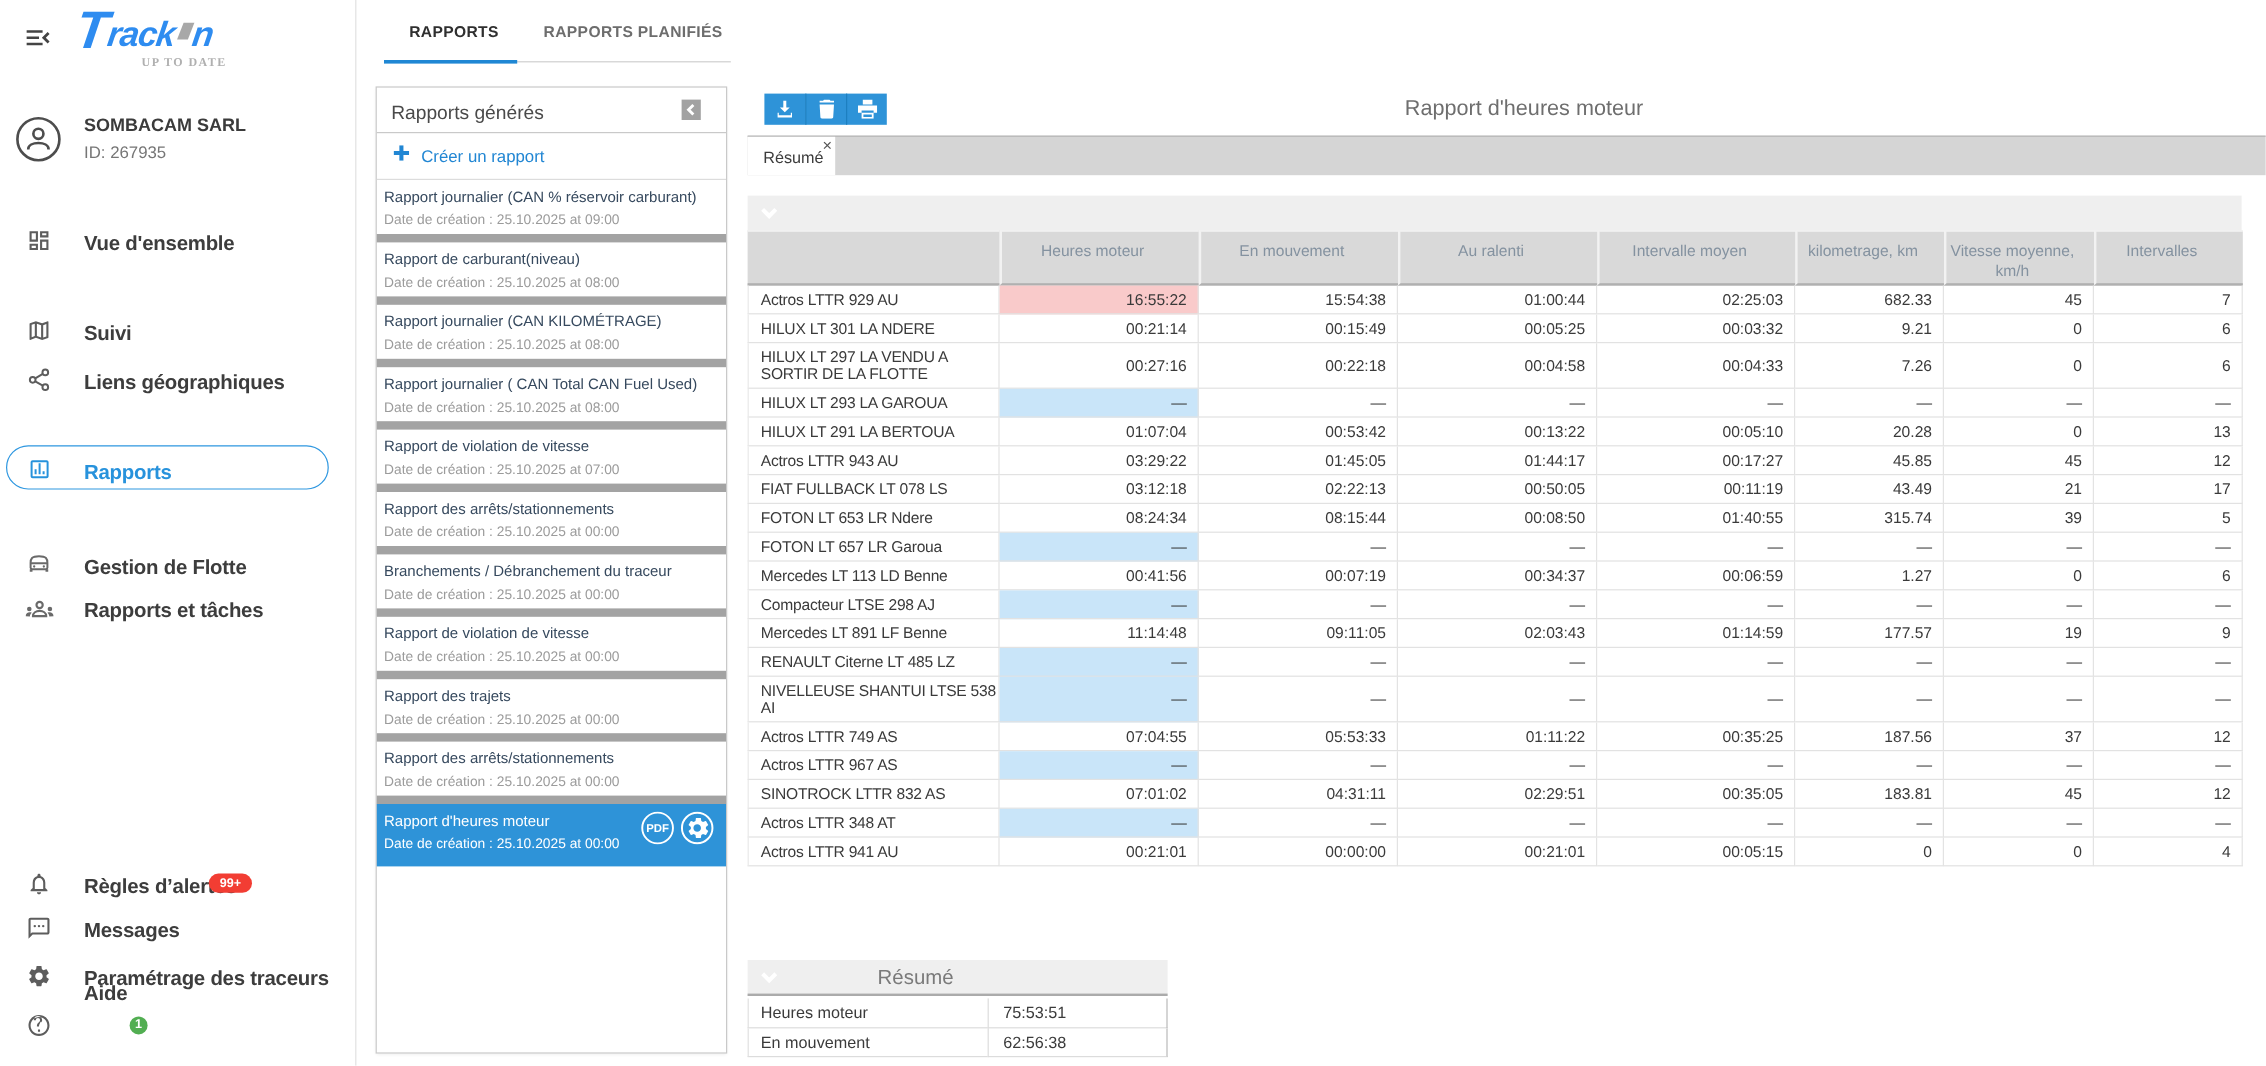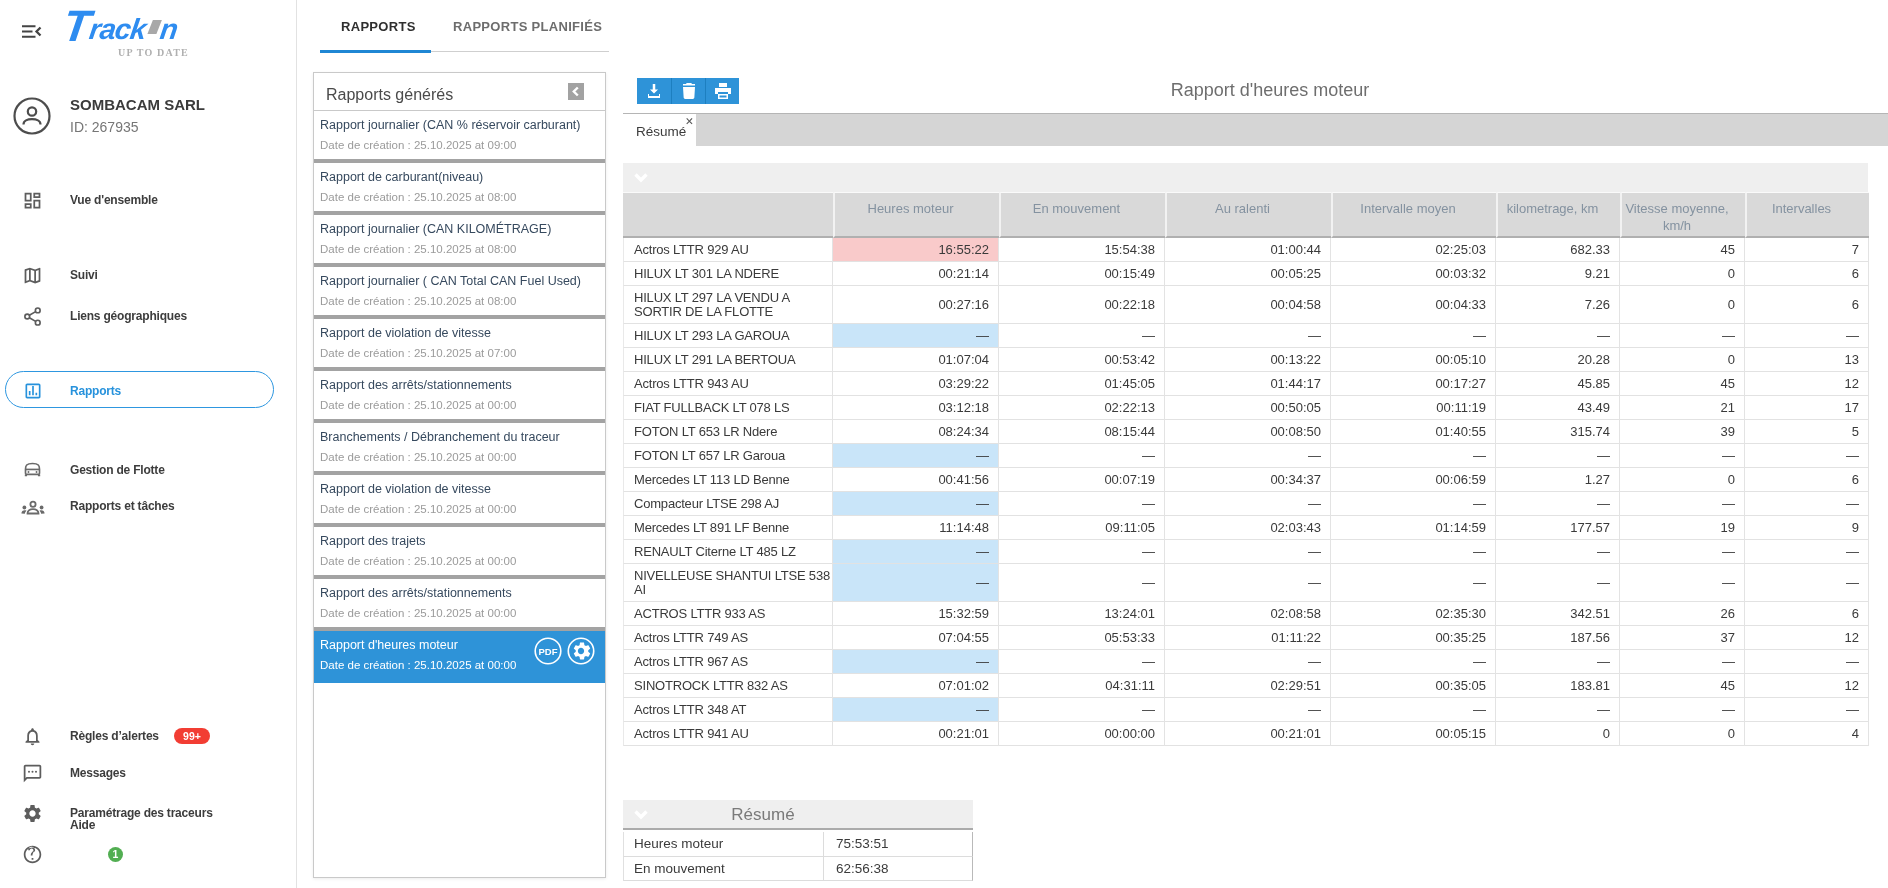--- a/index.html
+++ b/index.html
@@ -1,32 +1,32 @@
 <!DOCTYPE html>
 <html><head><meta charset="utf-8">
 <style>
 * { margin:0; padding:0; box-sizing:border-box; }
 html,body { width:1888px; height:888px; overflow:hidden; background:#fff;
   font-family:"Liberation Sans", sans-serif; }
 .abs { position:absolute; }
 
 #sidebar { position:absolute; left:0; top:0; width:297px; height:888px;
   background:#fff; border-right:1px solid #e2e2e2; }
-.navlbl { position:absolute; left:70px; font-size:12px; font-weight:bold;
+.navlbl { position:absolute; left:70px; font-size:17px; font-weight:bold;
   letter-spacing:-0.2px; color:#3d3d3d; white-space:nowrap; }
 .navico { position:absolute; left:22px; }
 #rapbox { position:absolute; left:5px; top:371px; width:269px; height:37px;
   border:1.5px solid #2e97e0; border-radius:19px; }
 .badge { position:absolute; color:#fff; font-weight:bold; font-size:10.5px;
   text-align:center; }
 
 #midcol { position:absolute; left:298px; top:0; width:315px; height:888px; background:#fff; }
 #panel { position:absolute; left:15px; top:72px; width:293px; height:806px;
   border:1px solid #c9c9c9; background:#fff; box-shadow:0 1px 3px rgba(0,0,0,.08); }
-.pitem { position:relative; height:52px; border-bottom:4px solid #a3a3a3; }
+.pitem { position:relative; height:52px; border-bottom:7px solid #a3a3a3; }
 .pititle { position:absolute; left:6px; top:7px; font-size:12.5px; color:#36495e; white-space:nowrap; }
 .pidate { position:absolute; left:6px; top:28px; font-size:11.5px; color:#9b9b9b; white-space:nowrap; }
 
 #main { position:absolute; left:609px; top:0; width:1279px; height:888px; background:#fff; }
 .tbtn { width:34px; height:26px; background:#2e93d8; display:inline-flex;
   align-items:center; justify-content:center; }
 #tabstrip { position:absolute; left:14px; top:113px; width:1265px; height:33px;
   background:#d5d5d5; border-top:1px solid #b5b5b5; }
 #grid { position:absolute; left:14px; top:192px; border-collapse:separate; border-spacing:0;
   table-layout:fixed; width:1246px; font-size:13px; color:#3a3a3a; }
@@ -143,20 +143,28 @@
   <div class="abs" style="left:22px;top:50px;width:111px;height:3px;background:#1f87d4"></div>
   <div id="panel">
     <div style="position:relative;height:38px;border-bottom:1px solid #c9c9c9">
       <div class="abs" style="left:12px;top:13px;font-size:16px;color:#4a4a4a">Rapports générés</div>
       <div class="abs" style="left:254px;top:10px;width:16px;height:17px;background:#a2a2a2;color:#fff">
         <svg width="16" height="17" viewBox="0 0 16 17">
             <path d="M9.8 4.5 5.8 8.5 9.8 12.5" fill="none" stroke="#fff" stroke-width="2.4"></path>
           </svg>
       </div>
     </div>
+    <div style="position:relative;height:39px;border-bottom:1px solid #dcdcdc">
+      <div class="abs" style="left:14px;top:10px;width:13px;height:13px">
+        <svg width="13" height="13" viewBox="0 0 13 13">
+            <path d="M6.5 0v13M0 6.5h13" stroke="#2186d3" stroke-width="3.4"></path>
+          </svg>
+      </div>
+      <div class="abs" style="left:37px;top:11px;font-size:14px;color:#2186d3">Créer un rapport</div>
+    </div>
     <div class="pitem">
         <div class="pititle">Rapport journalier (CAN % réservoir carburant)</div>
         <div class="pidate">Date de création : 25.10.2025 at 09:00</div>
       </div>
     <div class="pitem">
         <div class="pititle">Rapport de carburant(niveau)</div>
         <div class="pidate">Date de création : 25.10.2025 at 08:00</div>
       </div>
     <div class="pitem">
         <div class="pititle">Rapport journalier (CAN KILOMÉTRAGE)</div>
@@ -396,30 +404,20 @@
           <td class="veh">NIVELLEUSE SHANTUI LTSE 538 AI</td>
           <td class="b">—</td>
           <td>—</td>
           <td>—</td>
           <td>—</td>
           <td>—</td>
           <td>—</td>
           <td>—</td>
         </tr>
       <tr style="height:24px">
-          <td class="veh">ACTROS LTTR 933 AS</td>
-          <td>15:32:59</td>
-          <td>13:24:01</td>
-          <td>02:08:58</td>
-          <td>02:35:30</td>
-          <td>342.51</td>
-          <td>26</td>
-          <td>6</td>
-        </tr>
-      <tr style="height:24px">
           <td class="veh">Actros LTTR 749 AS</td>
           <td>07:04:55</td>
           <td>05:53:33</td>
           <td>01:11:22</td>
           <td>00:35:25</td>
           <td>187.56</td>
           <td>37</td>
           <td>12</td>
         </tr>
       <tr style="height:24px">

